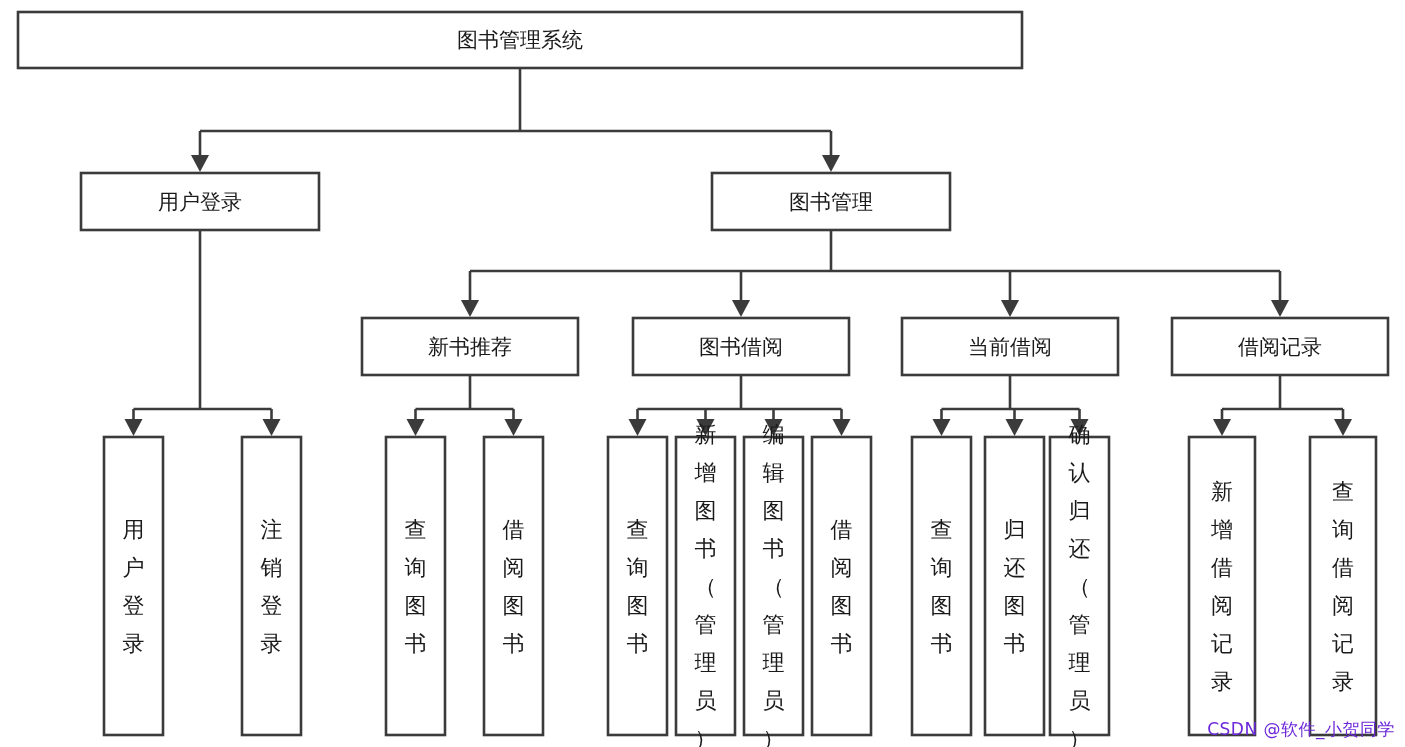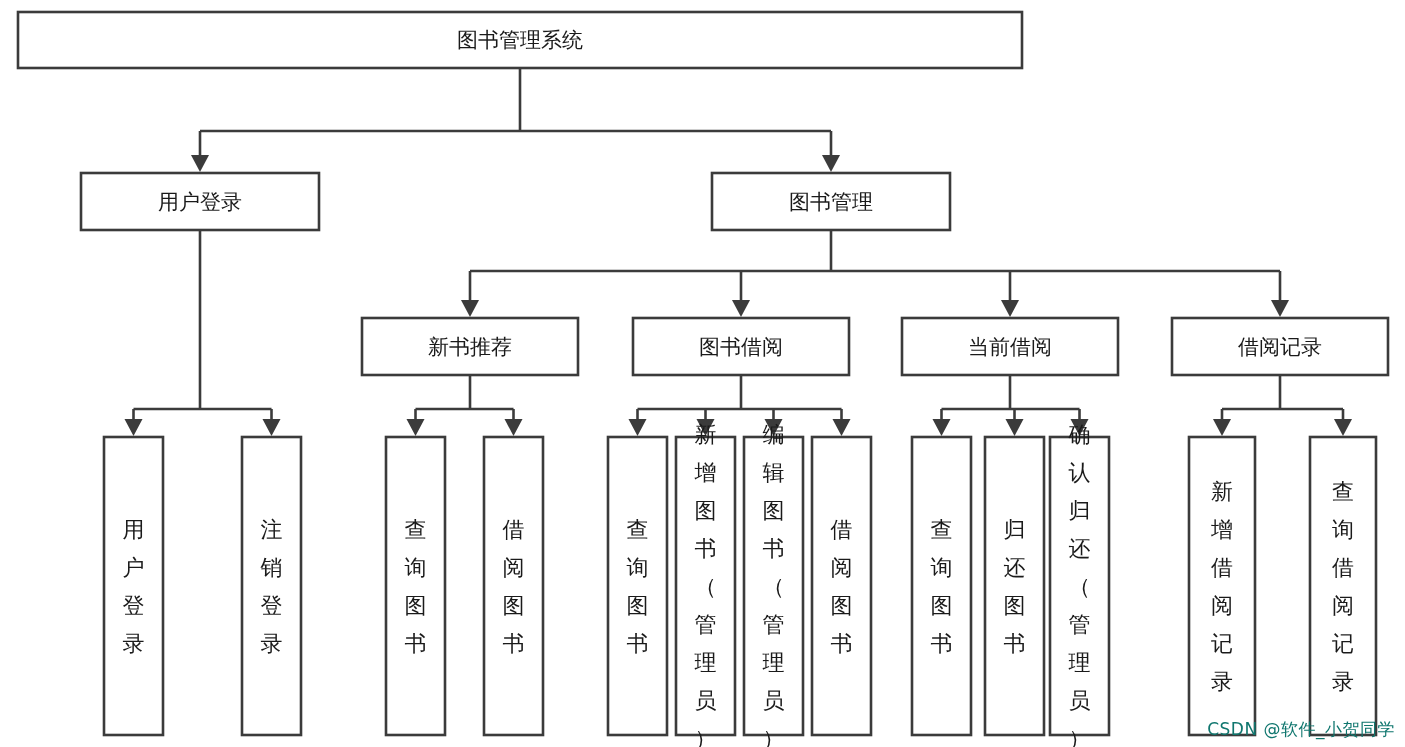--- a/index.html
+++ b/index.html
@@ -54,21 +54,21 @@
     font-family: "DejaVu Sans", "Liberation Sans", sans-serif;
     font-size: 22px;
     text-anchor: middle;
   }
   .watermark-text {
     position: absolute;
     right: 10px;
     bottom: 6px;
     font-family: "DejaVu Sans", "Liberation Sans", sans-serif;
     font-size: 17px;
-    color: #0f766e;
+    color: #6d28d9;
     white-space: nowrap;
     letter-spacing: 0.5px;
     pointer-events: none;
     user-select: none;
   }
 </style>
 </head>
 <body>
 
 <div id="diagram-root">

